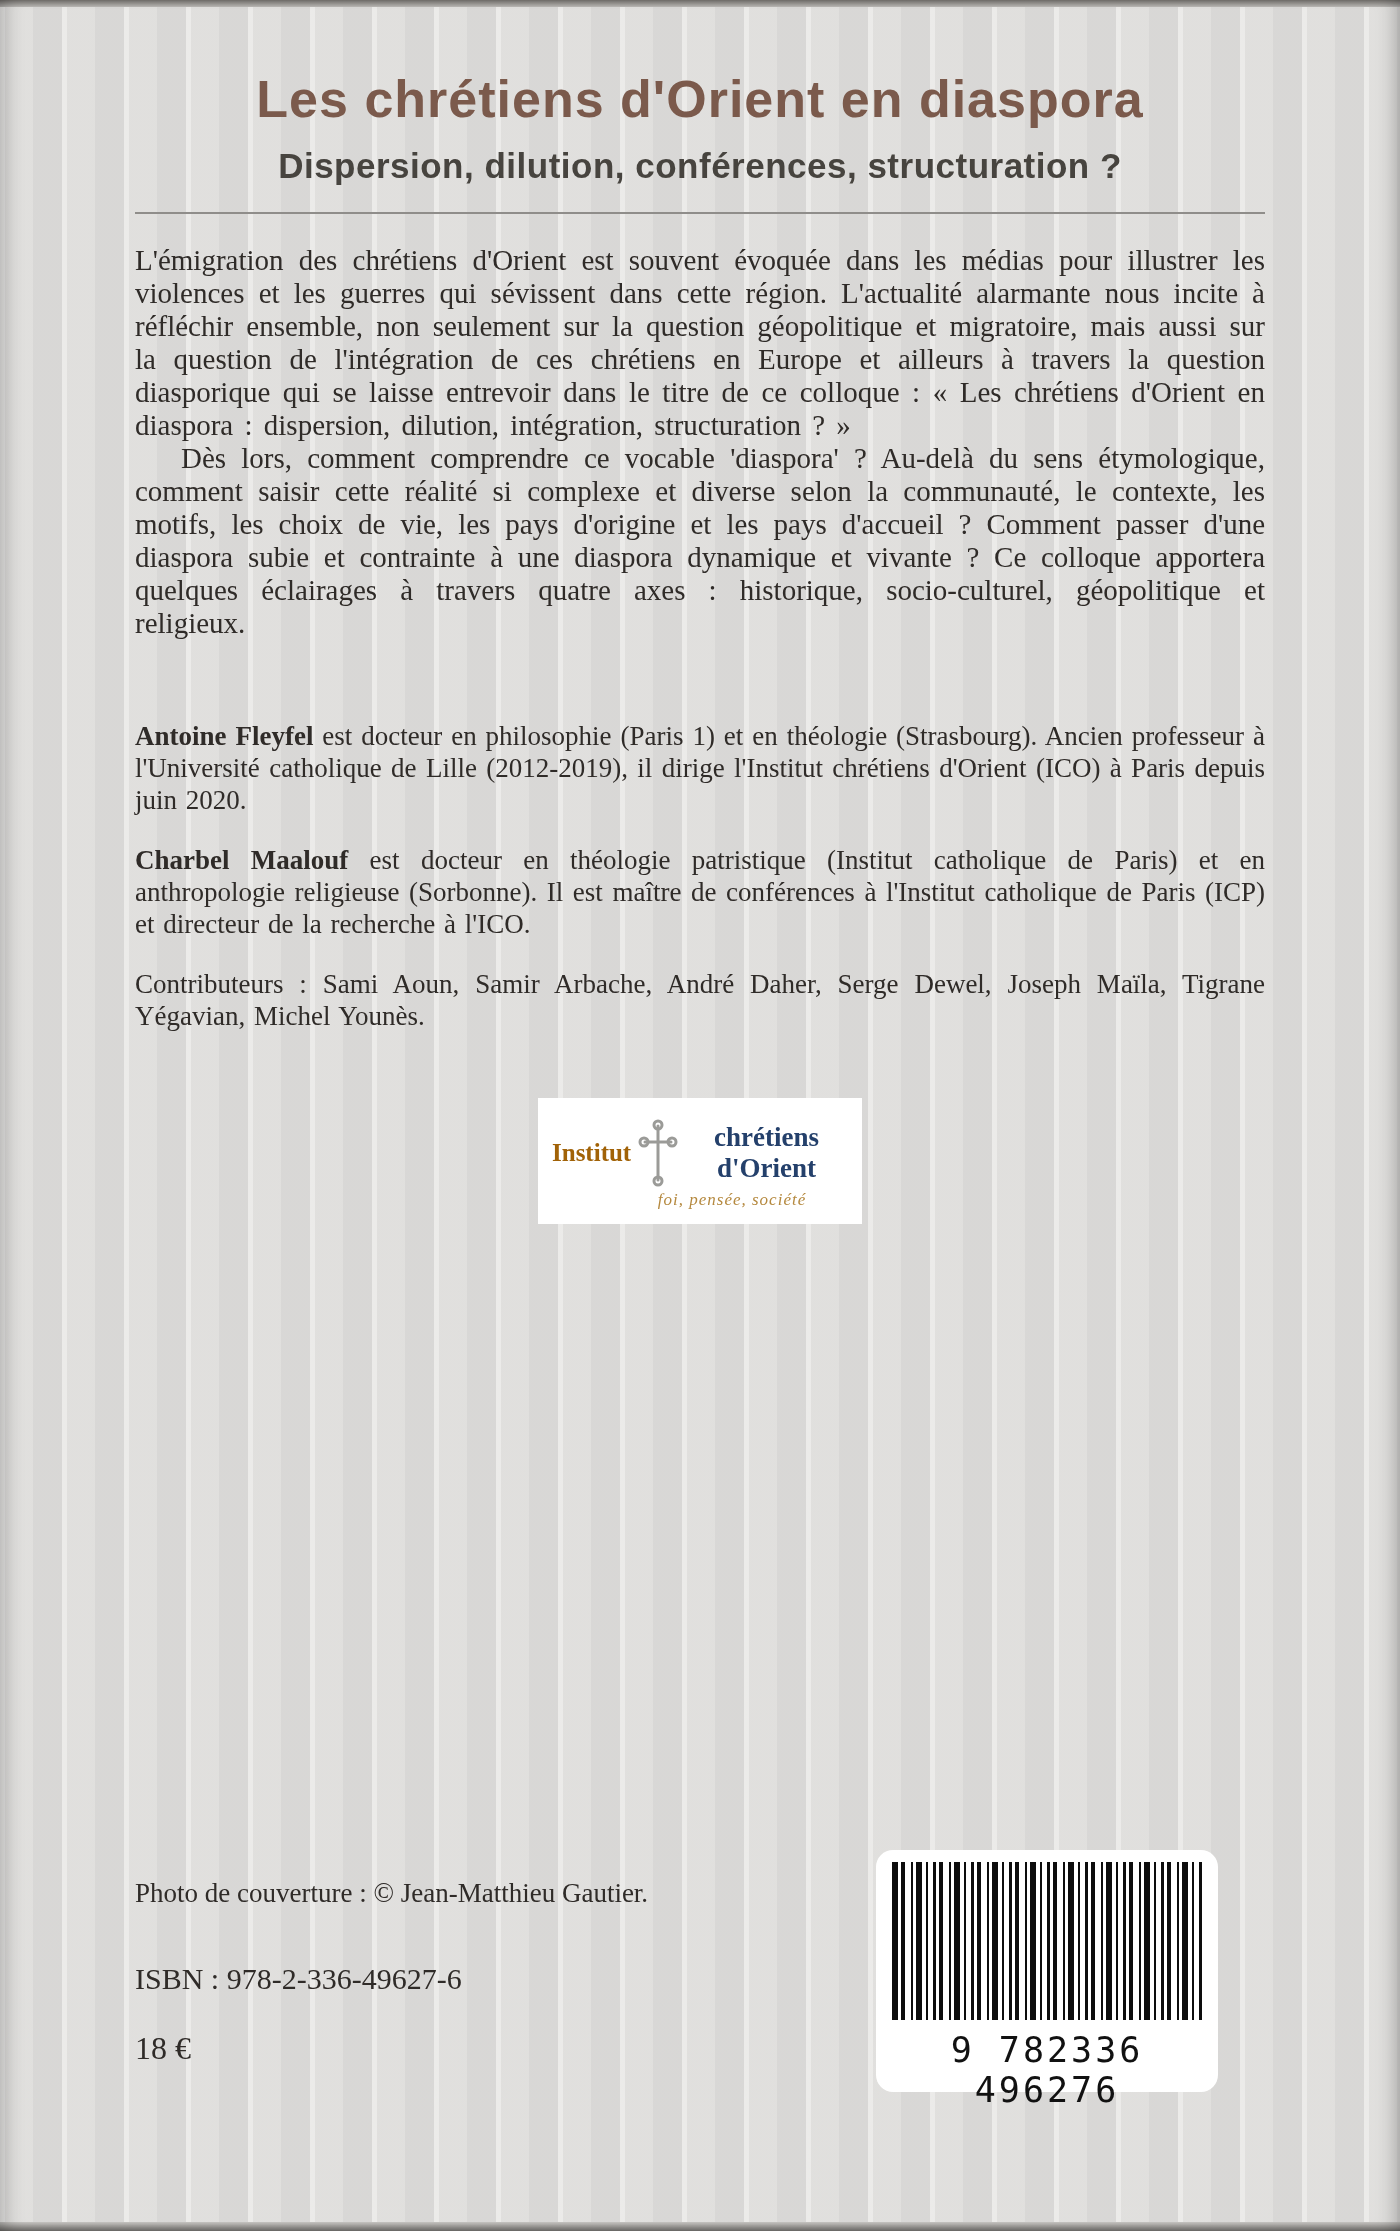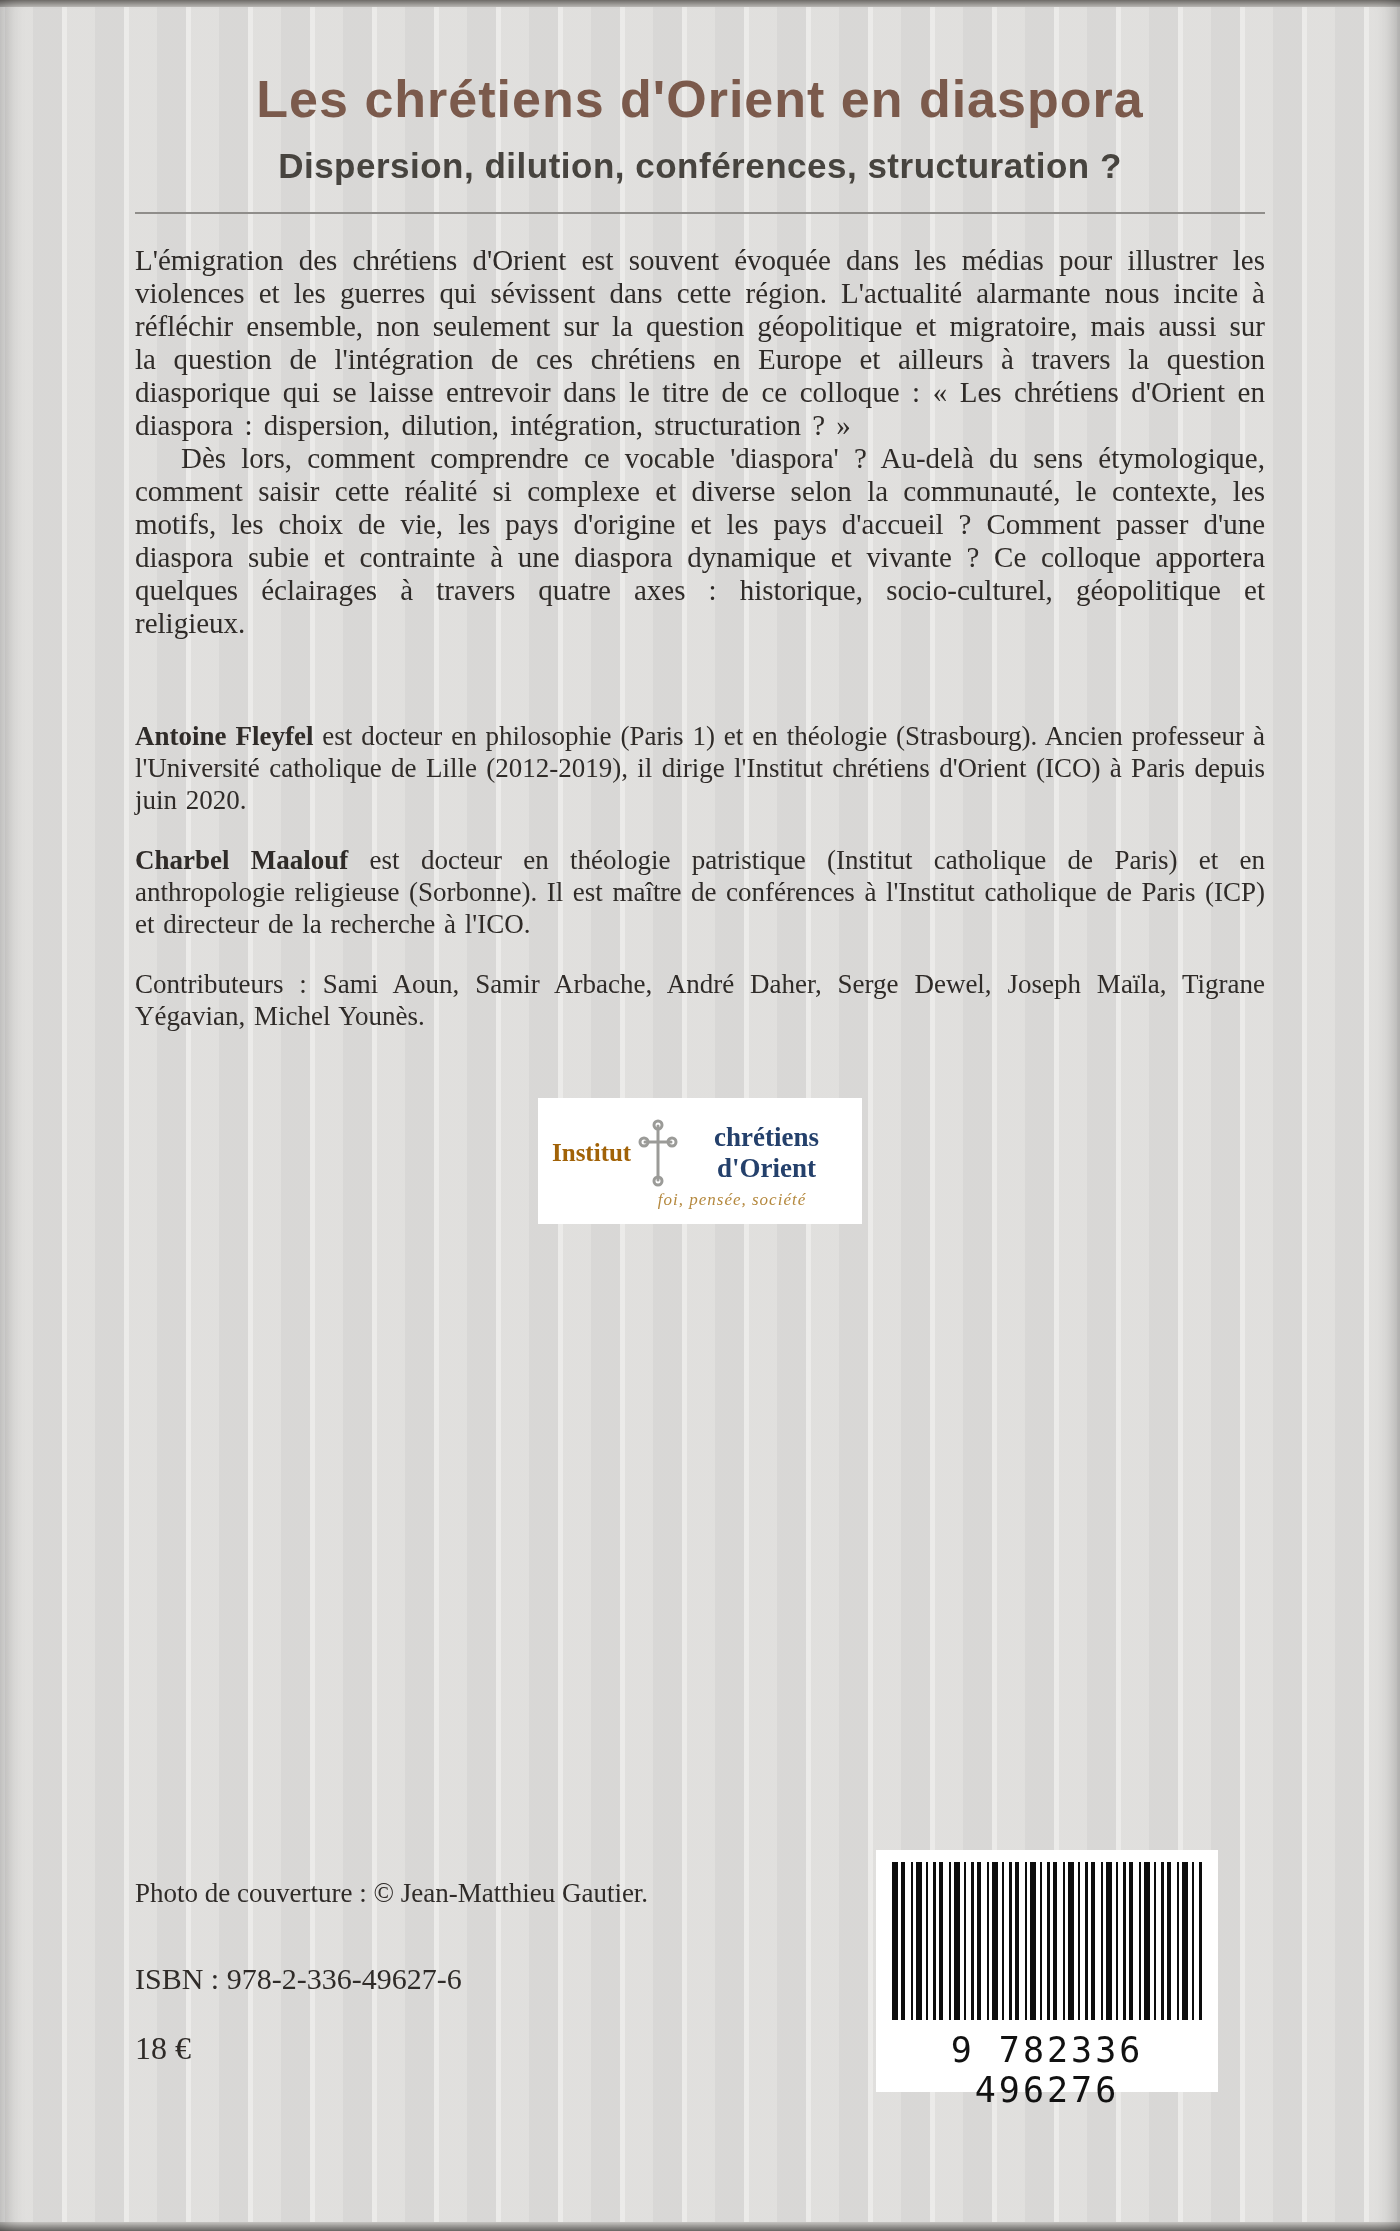--- a/index.html
+++ b/index.html
@@ -62,21 +62,21 @@
   .logo-tagline { font-size:17px; color:#b5893f; letter-spacing:1px;
                   margin-top:2px; padding-left:64px; font-style:italic; }
 
   .credit { position:absolute; left:135px; top:1878px; font-size:27px; color:#2f2b28; }
   .isbn   { position:absolute; left:135px; top:1962px; font-size:30px; color:#2f2b28; }
   .price  { position:absolute; left:135px; top:2030px; font-size:32px; color:#2f2b28; }
 
   .barcode {
     position:absolute; right:182px; top:1850px;
     width:342px; height:242px;
-    background:#ffffff; padding:12px 16px 8px;
+    background:#ffffff; padding:12px 16px 8px;border-radius:17px;
   }
   .bars {
     height:158px;
     background: repeating-linear-gradient(90deg,
       #0d0d0d 0 3px,  #ffffff 3px 6px,
       #0d0d0d 6px 10px, #ffffff 10px 16px,
       #0d0d0d 16px 18px, #ffffff 18px 21px,
       #0d0d0d 21px 27px, #ffffff 27px 31px,
       #0d0d0d 31px 33px, #ffffff 33px 38px);
     border-left:3px solid #0d0d0d; border-right:3px solid #0d0d0d;

